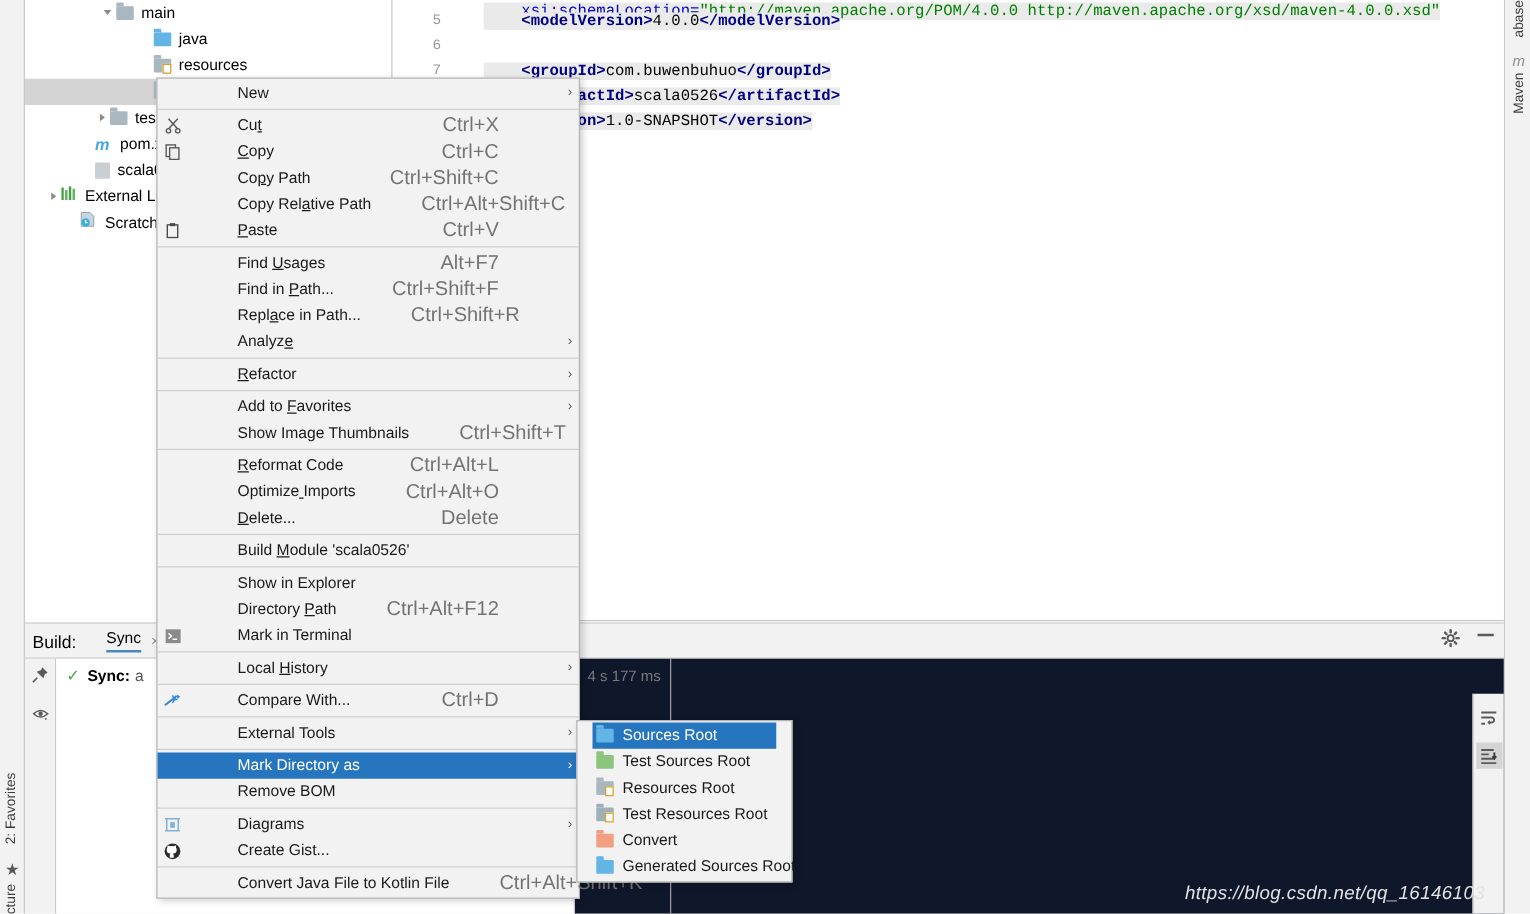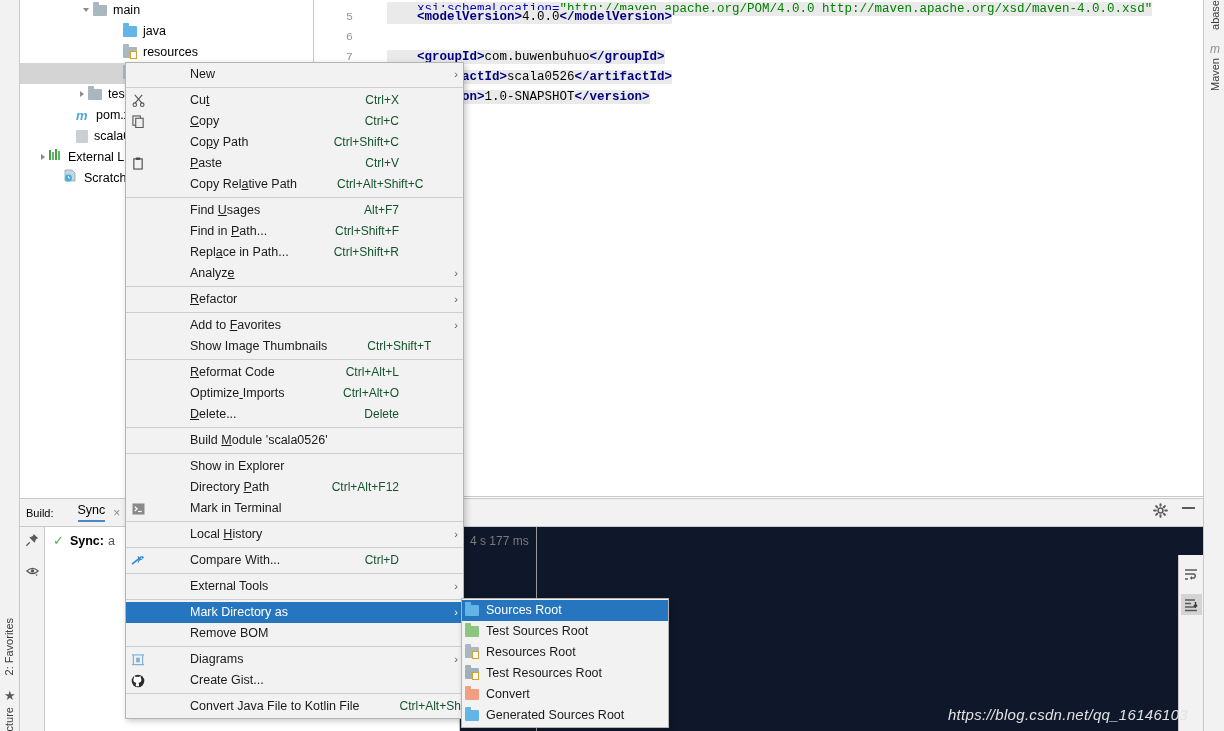--- a/index.html
+++ b/index.html
@@ -118,21 +118,21 @@
 
   
   .build-panel {
     position: absolute; left: 20px; top: 498px; width: 1183px; height: 233px;
     background: #f2f2f2; border-top: 1px solid #c9c9c9;
   }
   .build-header {
     position: relative; height: 28px; border-bottom: 1px solid #c9c9c9;
     background: #f2f2f2; display: flex; align-items: center;
   }
-  .build-title { margin-left: 6px; font-size: 11px; color: #000; }
+  .build-title { margin-left: 6px; font-size: 14px; color: #000; }
   .build-tab {
     margin-left: 24px; font-size: 12.5px; color: #000; position: relative;
     padding-bottom: 3px; border-bottom: 2px solid #4a88c7;
   }
   .tab-close { margin-left: 8px; color: #8a8a8a; font-size: 12px; cursor: default; }
   .hdr-right { position: absolute; right: 8px; top: 4px; display: flex; gap: 14px; align-items:center; }
   .gear { width: 15px; height: 15px; }
   .minus { width: 13px; height: 2px; background: #5a5a5a; display:inline-block; margin-bottom: 5px;}
 
   .build-body { position: relative; height: 204px; display: flex; }
@@ -172,33 +172,33 @@
     font-size: 12.5px; color: #1a1a1a;
     padding: 1px 0;
   }
   .mi {
     position: relative; height: 21px; line-height: 21px;
     display: flex; align-items: center; white-space: nowrap; gap: 40px;
   }
   .mi.sel { background: #2675bf; color: #ffffff; }
   .mi-ico { width: 24px; flex: 0 0 24px; display:flex; align-items:center; justify-content:center; }
   .mi-lbl { flex: 1; }
-  .mi-acc { color: #14532d; margin-right: 10px; font-size: 12px; }
+  .mi-acc { color: #737373; margin-right: 10px; font-size: 16px; }
   .mi.sel .mi-acc { color: #d8e6f3; }
   .mi-arrow { width: 14px; flex: 0 0 14px; color: #5a5a5a; font-size: 11px; text-align: center; }
   .mi.sel .mi-arrow { color: #ffffff; }
   .msep { height: 1px; background: #cfcfcf; margin: 2px 0; }
   .u { text-decoration: underline; }
 
   
   .submenu {
-    position: absolute; left: 461px; top: 598px; width: 208px;
+    position: absolute; left: 461px; top: 576px; width: 173px;
     background: #f2f2f2; border: 1px solid #b4b4b4;
     box-shadow: 2px 2px 6px rgba(0,0,0,0.22);
-    font-size: 12.5px; color: #1a1a1a; padding: 1px 0;
+    font-size: 12.5px; color: #1a1a1a; padding: 1px 12px;
   }
   .smi { height: 21px; line-height: 21px; display:flex; align-items:center; white-space:nowrap; }
   .smi.sel { background: #2675bf; color:#fff; }
   .smi-ico { width: 24px; flex:0 0 24px; display:flex; align-items:center; justify-content:center;}
 
   
   .watermark {
     position: absolute; right: 36px; bottom: 8px;
     font-size: 15px; color: #e2e2e2; letter-spacing: 0.3px;
     font-family: "Liberation Sans", sans-serif;
@@ -408,34 +408,34 @@
         <span class="mi-acc">Ctrl+C</span>
         <span class="mi-arrow"></span>
       </div>
       <div class="mi">
         <span class="mi-ico"></span>
         <span class="mi-lbl">Co<span class="u">p</span>y Path</span>
         <span class="mi-acc">Ctrl+Shift+C</span>
         <span class="mi-arrow"></span>
       </div>
       <div class="mi">
+        <span class="mi-ico"></span>
+        <span class="mi-lbl">Copy Rel<span class="u">a</span>tive Path</span>
+        <span class="mi-acc">Ctrl+Alt+Shift+C</span>
+        <span class="mi-arrow"></span>
+      </div>
+      <div class="mi">
         <span class="mi-ico">
           <svg width="12" height="13" viewBox="0 0 13 14">
             <rect x="2" y="2" width="9" height="11" fill="none" stroke="#4a4a4a" stroke-width="1.2"></rect>
             <rect x="4.2" y="0.5" width="4.6" height="2.6" fill="#4a4a4a"></rect>
           </svg>
         </span>
         <span class="mi-lbl"><span class="u">P</span>aste</span>
         <span class="mi-acc">Ctrl+V</span>
-        <span class="mi-arrow"></span>
-      </div>
-      <div class="mi">
-        <span class="mi-ico"></span>
-        <span class="mi-lbl">Copy Rel<span class="u">a</span>tive Path</span>
-        <span class="mi-acc">Ctrl+Alt+Shift+C</span>
         <span class="mi-arrow"></span>
       </div>
       <div class="msep"></div>
       <div class="mi">
         <span class="mi-ico"></span>
         <span class="mi-lbl">Find <span class="u">U</span>sages</span>
         <span class="mi-acc">Alt+F7</span>
         <span class="mi-arrow"></span>
       </div>
       <div class="mi">

